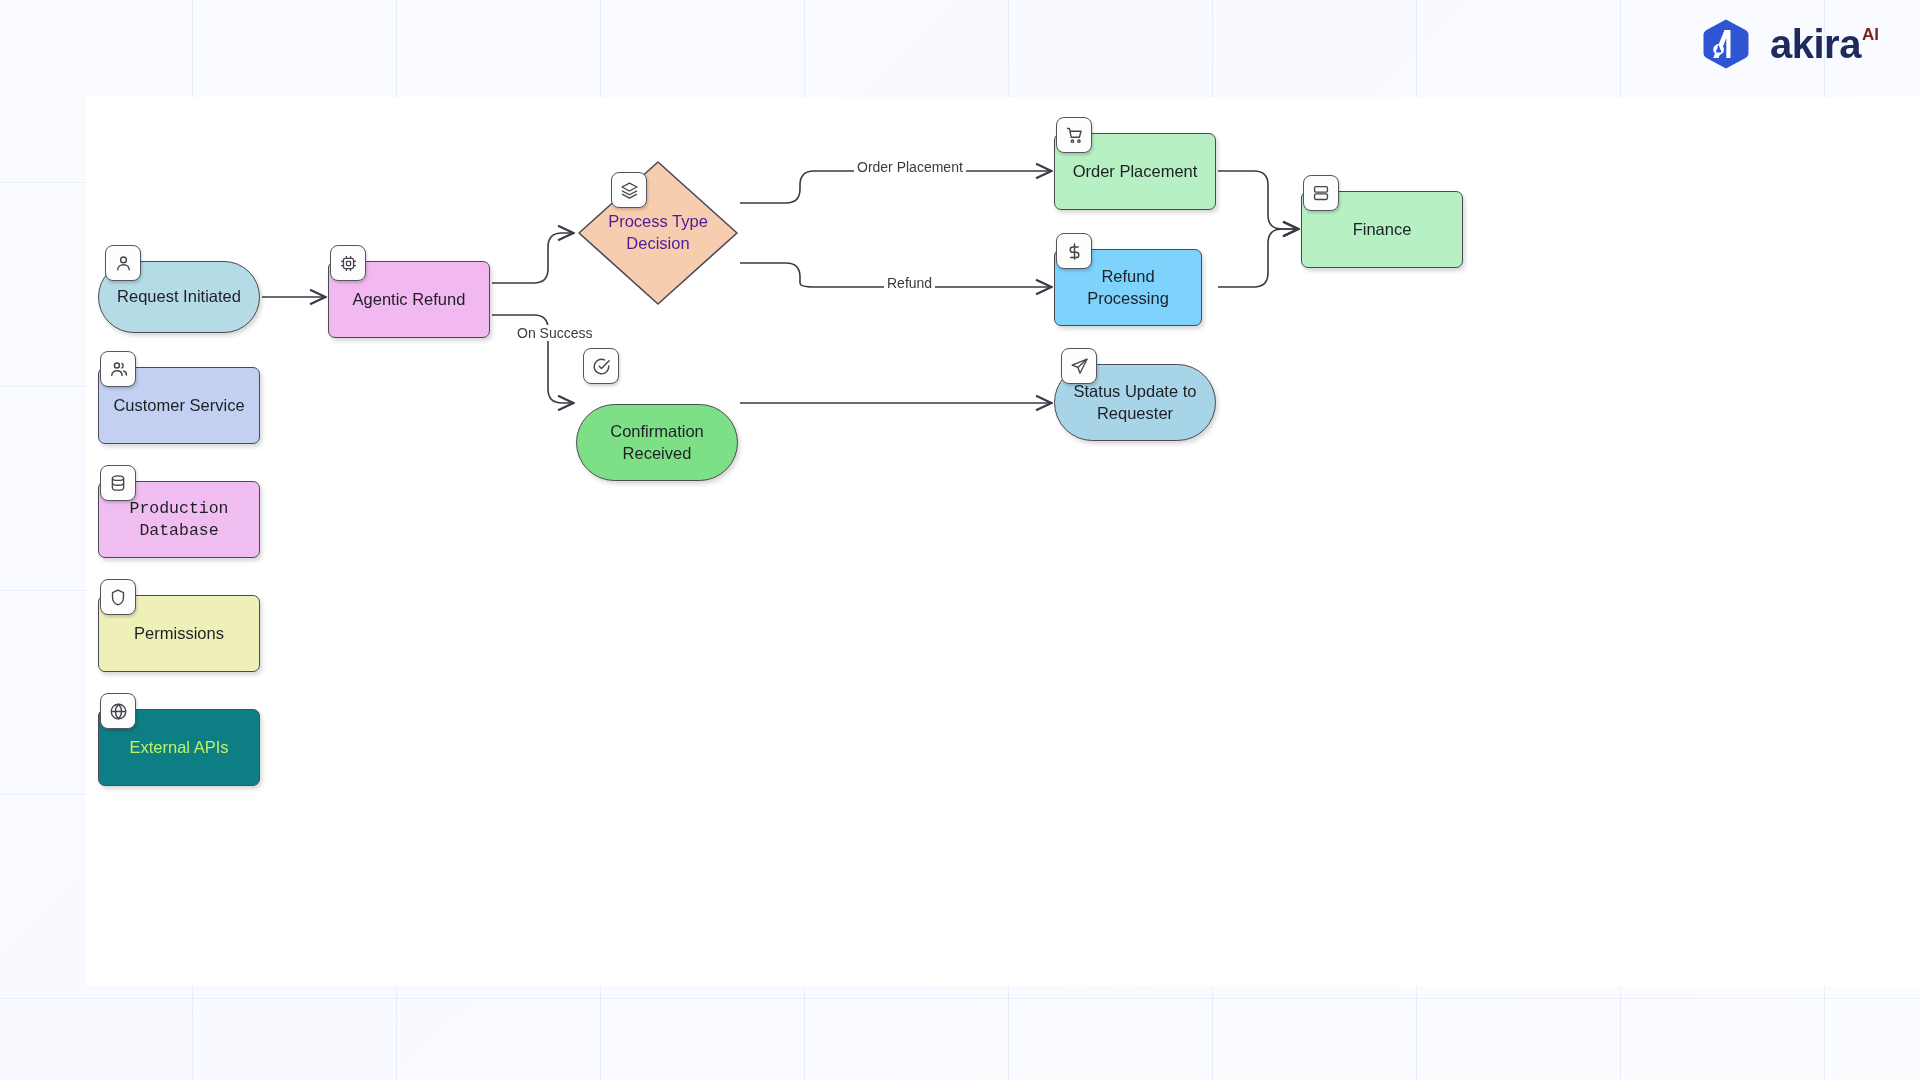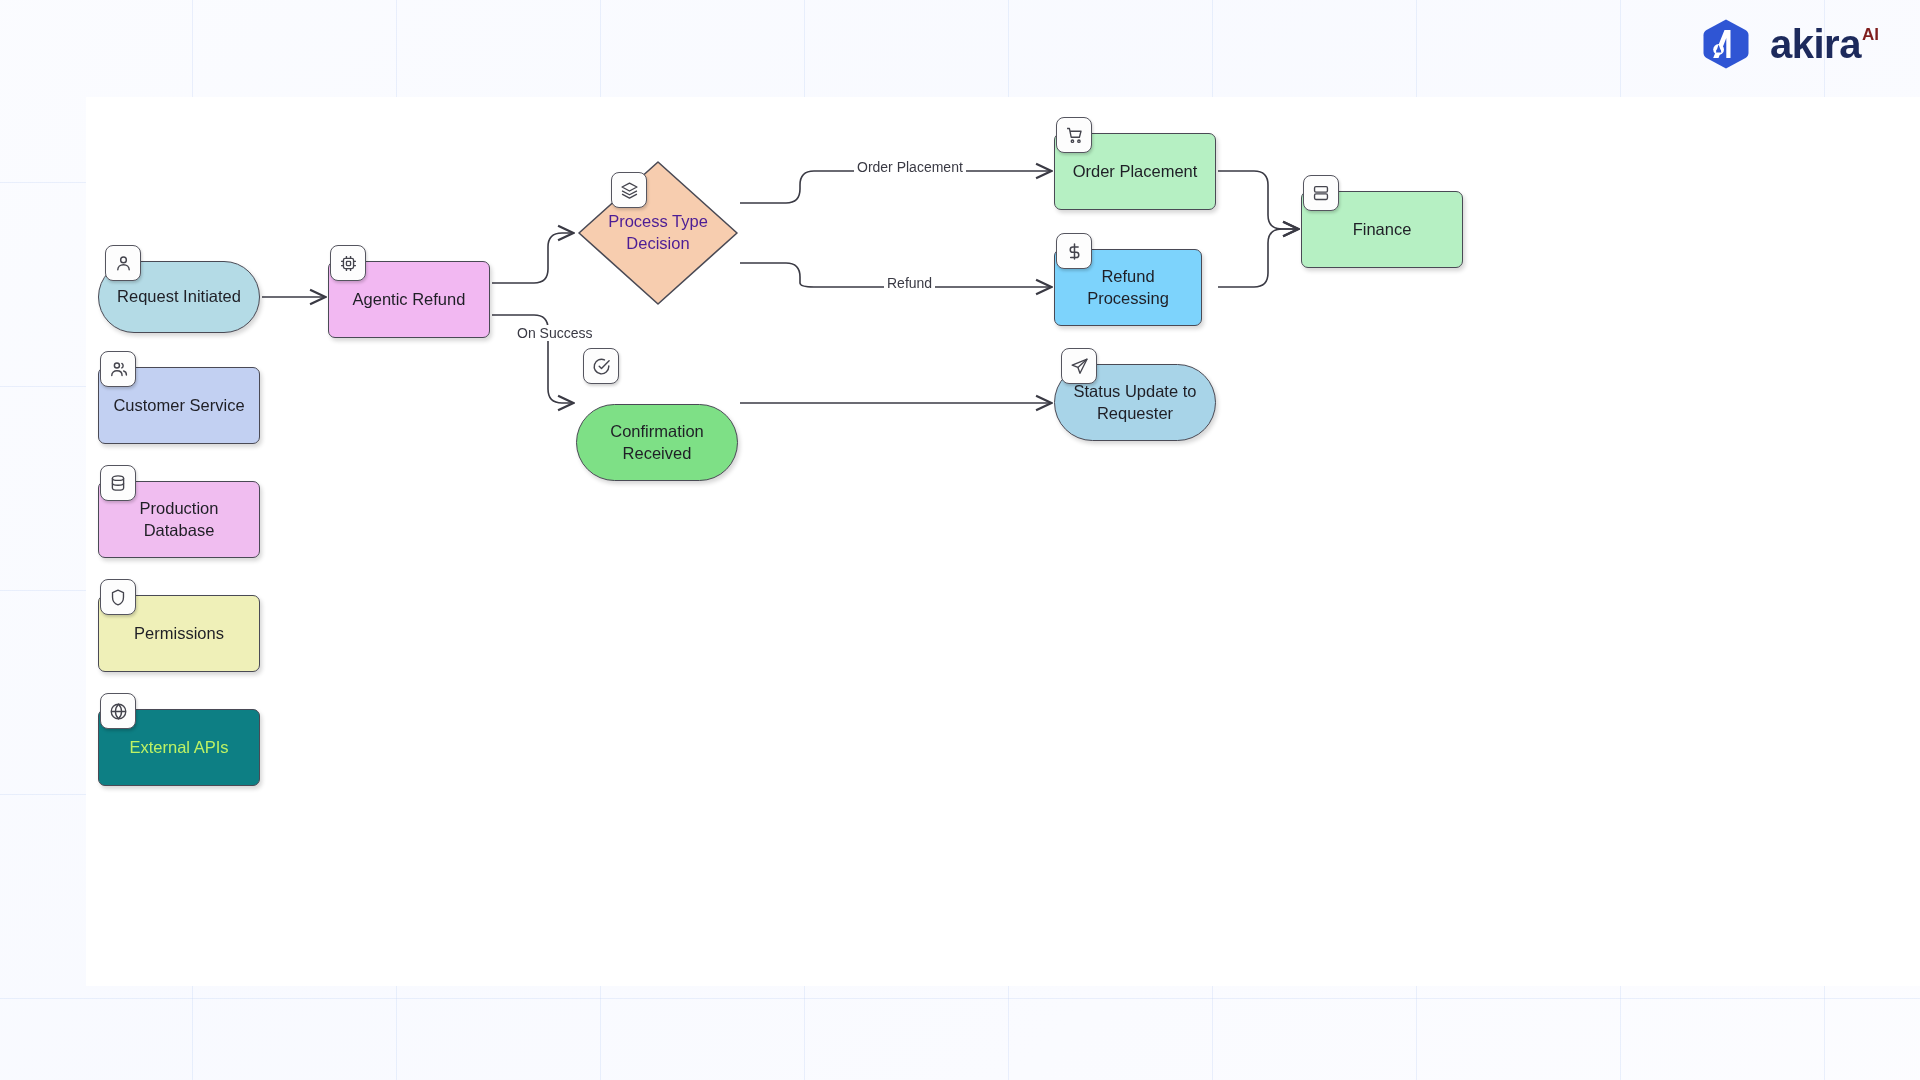--- a/index.html
+++ b/index.html
@@ -216,21 +216,21 @@
       <span>Customer Service</span>
     </div>
     <div class="badge" style="left:14px; top:254px;">
       <svg width="19" height="19" viewBox="0 0 24 24" fill="none" stroke="#44444d" stroke-width="1.8" stroke-linecap="round">
         <circle cx="10" cy="7" r="3.2"></circle>
         <path d="M3.5 19.5c0-3.7 2.9-5.9 6.5-5.9s6.5 2.2 6.5 5.9"></path>
         <path d="M16.2 4.4a3.2 3.2 0 0 1 0 5.6M18.5 13.9c2.2.6 3.5 2.6 3.5 5"></path>
       </svg>
     </div>
 
-    <div class="node rect" style="left:12px; top:384px; width:162px; height:77px; background:#f0bdf0;">
+    <div class="node rect" style="left:12px; top:384px; width:162px; height:77px; background:#f0bdf0;font-family:Liberation Mono, monospace;">
       <span>Production Database</span>
     </div>
     <div class="badge" style="left:14px; top:368px;">
       <svg width="18" height="18" viewBox="0 0 24 24" fill="none" stroke="#44444d" stroke-width="1.8">
         <ellipse cx="12" cy="5.5" rx="7.5" ry="3"></ellipse>
         <path d="M4.5 5.5v13c0 1.7 3.4 3 7.5 3s7.5-1.3 7.5-3v-13"></path>
         <path d="M4.5 12c0 1.7 3.4 3 7.5 3s7.5-1.3 7.5-3"></path>
       </svg>
     </div>
 

